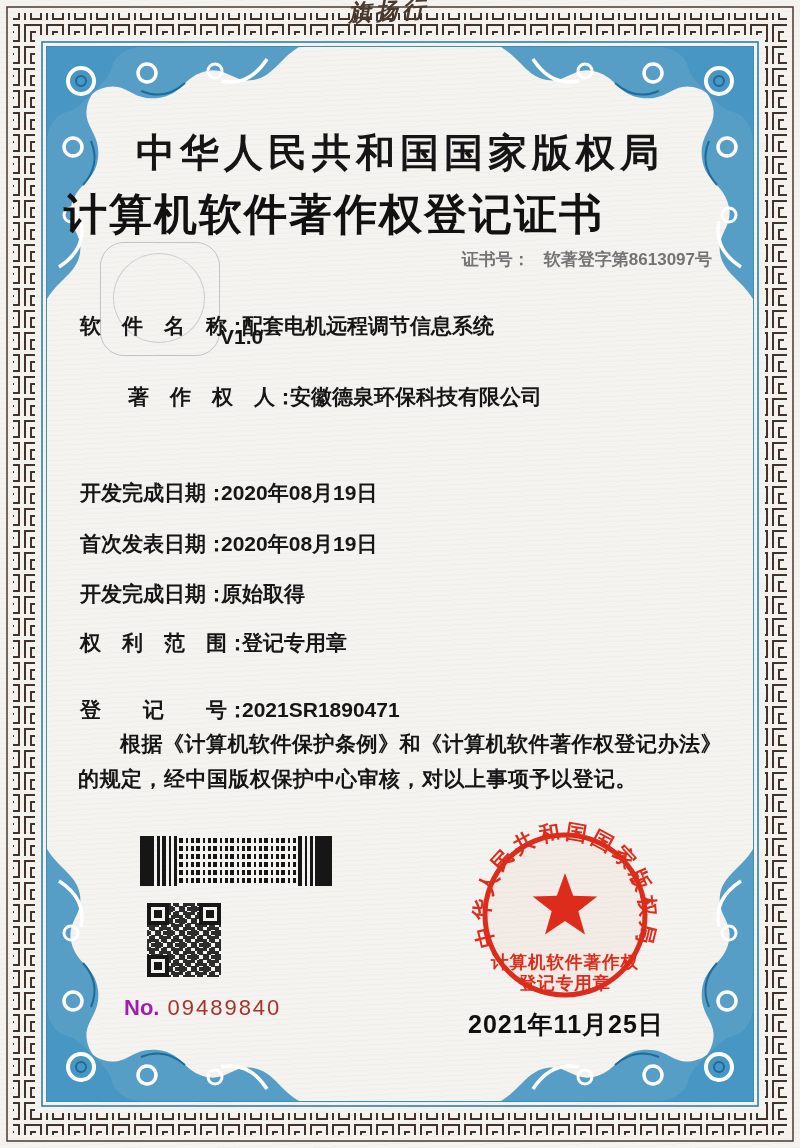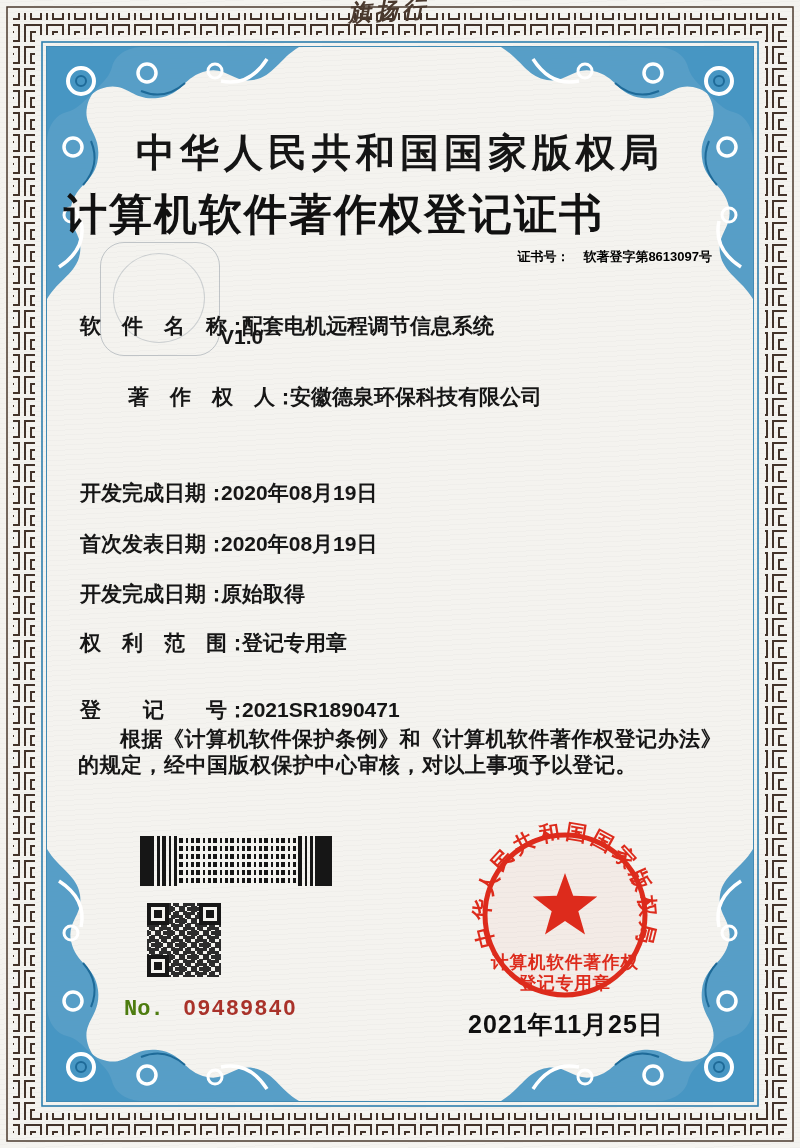--- a/index.html
+++ b/index.html
@@ -21,41 +21,41 @@
   
   .authority-title{
     left:0;top:126px;width:800px;text-align:center;
     font-size:39px;font-weight:bold;letter-spacing:5px;color:#151515;
   }
   .cert-title{
     left:0;top:186px;width:668px;text-align:center;
     font-size:43px;font-weight:bold;letter-spacing:2px;color:#111;
   }
   .cert-no-line{
-    right:88px;top:248px;font-size:13px;font-weight:bold;color:#000000;white-space:nowrap;
+    right:88px;top:248px;font-size:17px;font-weight:bold;color:#737373;white-space:nowrap;
   }
   .cert-no-line .gap{display:inline-block;width:14px;}
   
   .ghost-stamp{
     left:100px;top:242px;width:118px;height:112px;
     border:1px solid rgba(140,150,160,0.5);border-radius:24px;
   }
   .ghost-stamp .inner-circle{
     position:absolute;left:12px;top:10px;width:90px;height:88px;border-radius:50%;
     border:1px solid rgba(140,150,160,0.38);
   }
   
   .row{position:absolute;left:80px;white-space:nowrap;font-weight:bold;font-size:21px;color:#161616;}
   .row .lbl{display:inline-block;min-width:146px;}
   .row .val{display:inline-block;margin-left:-6px;}
   .val2{position:absolute;left:220px;font-weight:bold;font-size:21px;color:#161616;}
   
   .statement{
     left:78px;top:726px;width:650px;font-size:21px;font-weight:600;
-    line-height:26px;text-indent:2em;color:#161616;letter-spacing:0.5px;
+    line-height:35px;text-indent:2em;color:#161616;letter-spacing:0.5px;
   }
   
   .barcode{
     left:140px;top:836px;width:192px;height:50px;
     background-image:
       linear-gradient(90deg,#161616 0 13px,rgba(0,0,0,0) 13px),
       linear-gradient(270deg,#161616 0 13px,rgba(0,0,0,0) 13px),
       repeating-linear-gradient(0deg,#f4f3ef 0 3px,rgba(0,0,0,0) 3px 8px),
       repeating-linear-gradient(90deg,#161616 0 3px,rgba(0,0,0,0) 3px 5px,#161616 5px 9px,rgba(0,0,0,0) 9px 12px,#161616 12px 14px,rgba(0,0,0,0) 14px 17px);
     background-size:100% 100%,100% 100%,62% 100%,100% 100%;
@@ -71,22 +71,22 @@
       repeating-conic-gradient(#171717 0 25%, rgba(0,0,0,0) 0 50%);
     background-size:12px 12px,8px 8px;
     background-position:2px 3px,0 0;
     opacity:0.9;
   }
   .finder{position:absolute;width:14px;height:14px;border:4px solid #171717;background:#f4f3ef;}
   .finder .dot{position:absolute;left:3px;top:3px;width:8px;height:8px;background:#171717;}
   .finder.tl{left:0;top:0;} .finder.tr{right:0;top:0;} .finder.bl{left:0;bottom:0;}
   
   .no-line{left:124px;top:995px;font-size:22px;white-space:nowrap;}
-  .no-line .no-label{font-family:Liberation Mono, monospace;color:#4d7c0f;font-weight:bold;}
-  .no-line .no-value{color:#a9322a;font-weight:bold;letter-spacing:2px;margin-left:20px;}
+  .no-line .no-label{font-family:Liberation Sans, sans-serif;color:#a21caf;font-weight:bold;}
+  .no-line .no-value{color:#a9322a;font-weight:normal;letter-spacing:2px;margin-left:8px;}
   
   #seal-svg{left:455px;top:805px;width:230px;height:220px;}
   .issue-date{left:468px;top:995px;font-size:25px;font-weight:bold;letter-spacing:1px;color:#101010;white-space:nowrap;margin-top:13px;}
 </style>
 </head>
 <body>
 
 <svg id="frame-svg" class="abs" viewBox="0 0 800 1148" xmlns="http://www.w3.org/2000/svg">
   <defs>
     <pattern id="meander" width="22" height="22" patternUnits="userSpaceOnUse">

